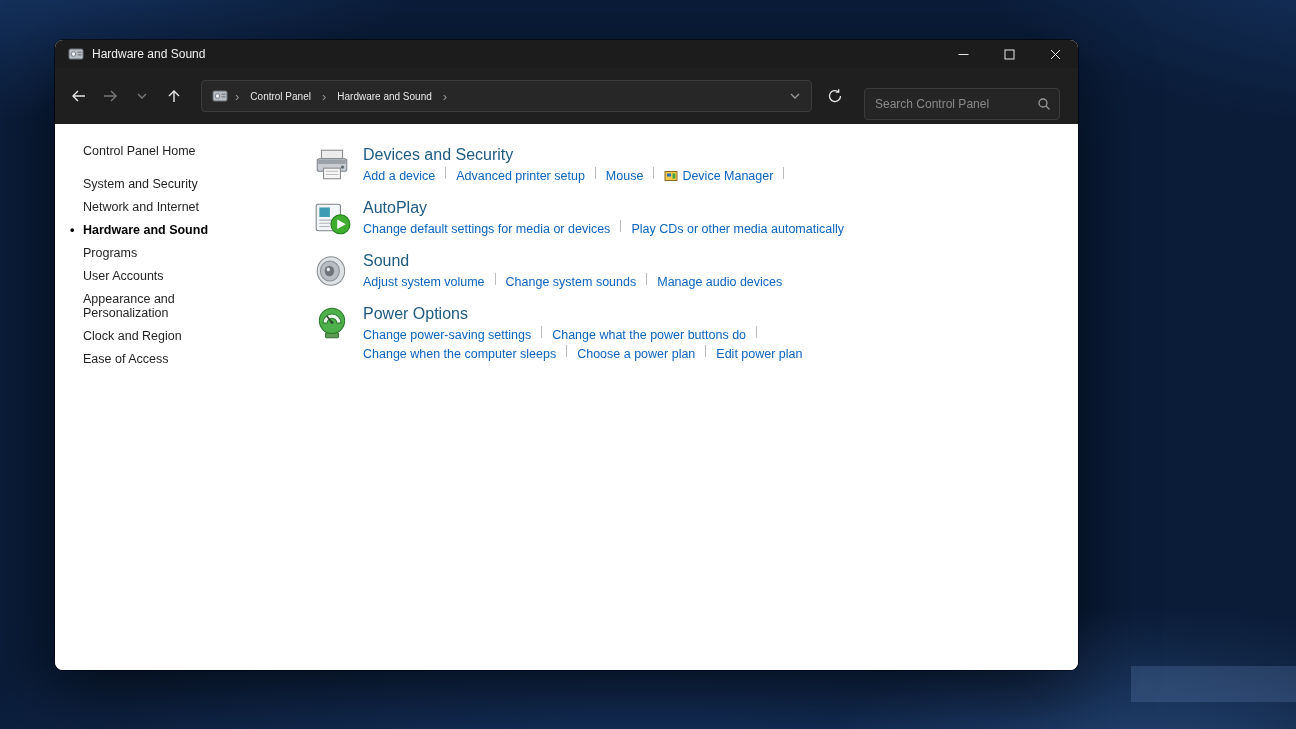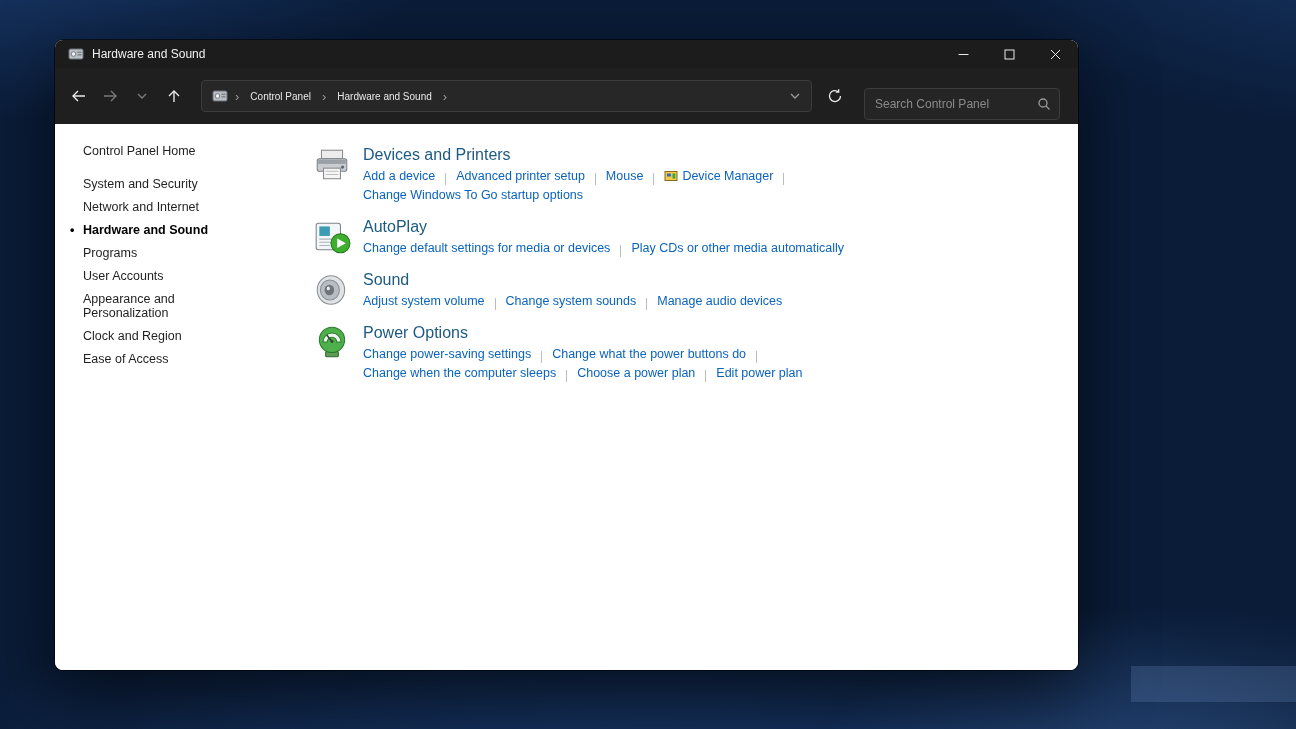--- a/index.html
+++ b/index.html
@@ -61,21 +61,21 @@
   .cp-home { margin-bottom:19px; cursor:pointer; }
   .side-item { margin-bottom:9px; line-height:14px; max-width:168px; position:relative; cursor:pointer; }
   .side-item.active { font-weight:bold; color:#000; }
   .side-item.active::before { content:"\2022"; position:absolute; left:-13px; top:0; font-weight:bold; }
 
   .main { flex:1 1 auto; padding:20px 20px 0 40px; }
   .category { display:flex; gap:12px; margin-bottom:11px; }
   .cat-icon { width:38px; height:38px; flex:0 0 auto; margin-top:2px; }
   .cat-body { padding-top:2px; }
   .cat-title { font-size:16px; color:var(--heading,#1d5a82); margin-bottom:3px; cursor:pointer; }
-  .links-row { line-height:18px; margin-bottom:1px; display:flex; align-items:flex-end; flex-wrap:wrap; }
+  .links-row { line-height:18px; margin-bottom:1px; display:flex; align-items:flex-start; flex-wrap:wrap; }
   a.link { color:var(--link,#0a63bd); font-size:12.5px; text-decoration:none; cursor:pointer;
     display:inline-flex; align-items:center; gap:4px; }
   .lsep { display:inline-block; width:1px; height:12px; background:#bdbdbd; margin:0 10px; }
   .dm-ico { display:inline-block; width:14px; height:14px; }
 </style>
 </head>
 <body>
 
 <div class="bg-artifact"></div>
 
@@ -198,43 +198,40 @@
             <rect x="8" y="4" width="20" height="8" fill="#ececec" stroke="#8a8a8a"></rect>
             <rect x="4" y="12" width="28" height="12" rx="2" fill="#c9cdd1" stroke="#7d8287"></rect>
             <rect x="5" y="13" width="26" height="4" fill="#9aa0a6"></rect>
             <circle cx="28" cy="20" r="1.6" fill="#5f6a72"></circle>
             <rect x="10" y="21" width="16" height="10" fill="#f6f6f6" stroke="#8a8a8a"></rect>
             <line x1="12" y1="24" x2="24" y2="24" stroke="#bdbdbd"></line>
             <line x1="12" y1="27" x2="24" y2="27" stroke="#bdbdbd"></line>
           </svg>
         </div>
         <div class="cat-body">
-          <div class="cat-title">Devices and Printers</div>
+          <div class="cat-title">Devices and Security</div>
           <div class="links-row">
             <a class="link">Add a device</a>
             <span class="lsep"></span>
             <a class="link">Advanced printer setup</a>
             <span class="lsep"></span>
             <a class="link">Mouse</a>
             <span class="lsep"></span>
             <a class="link">
               <span class="dm-ico">
                 <svg width="14" height="14" viewBox="0 0 14 14">
                   <rect x="1" y="2.5" width="12" height="9" fill="#f3c94e" stroke="#8a6d1f"></rect>
                   <rect x="3" y="4.5" width="4" height="3" fill="#2f6fb3"></rect>
                   <rect x="8.5" y="4.5" width="2.8" height="5" fill="#3aa53a"></rect>
                 </svg>
               </span>
               <span>Device Manager</span>
             </a>
             <span class="lsep"></span>
           </div>
-          <div class="links-row">
-            <a class="link">Change Windows To Go startup options</a>
-          </div>
         </div>
       </div>
 
       <div class="category">
         <div class="cat-icon">
           <svg width="38" height="38" viewBox="0 0 36 36">
             <rect x="3" y="5" width="23" height="25" rx="2" fill="#f2f6f8" stroke="#7d8287"></rect>
             <rect x="6" y="8" width="10" height="9" fill="#3d9bb3"></rect>
             <line x1="6" y1="20" x2="22" y2="20" stroke="#aeb4b9"></line>
             <line x1="6" y1="23" x2="22" y2="23" stroke="#aeb4b9"></line>

